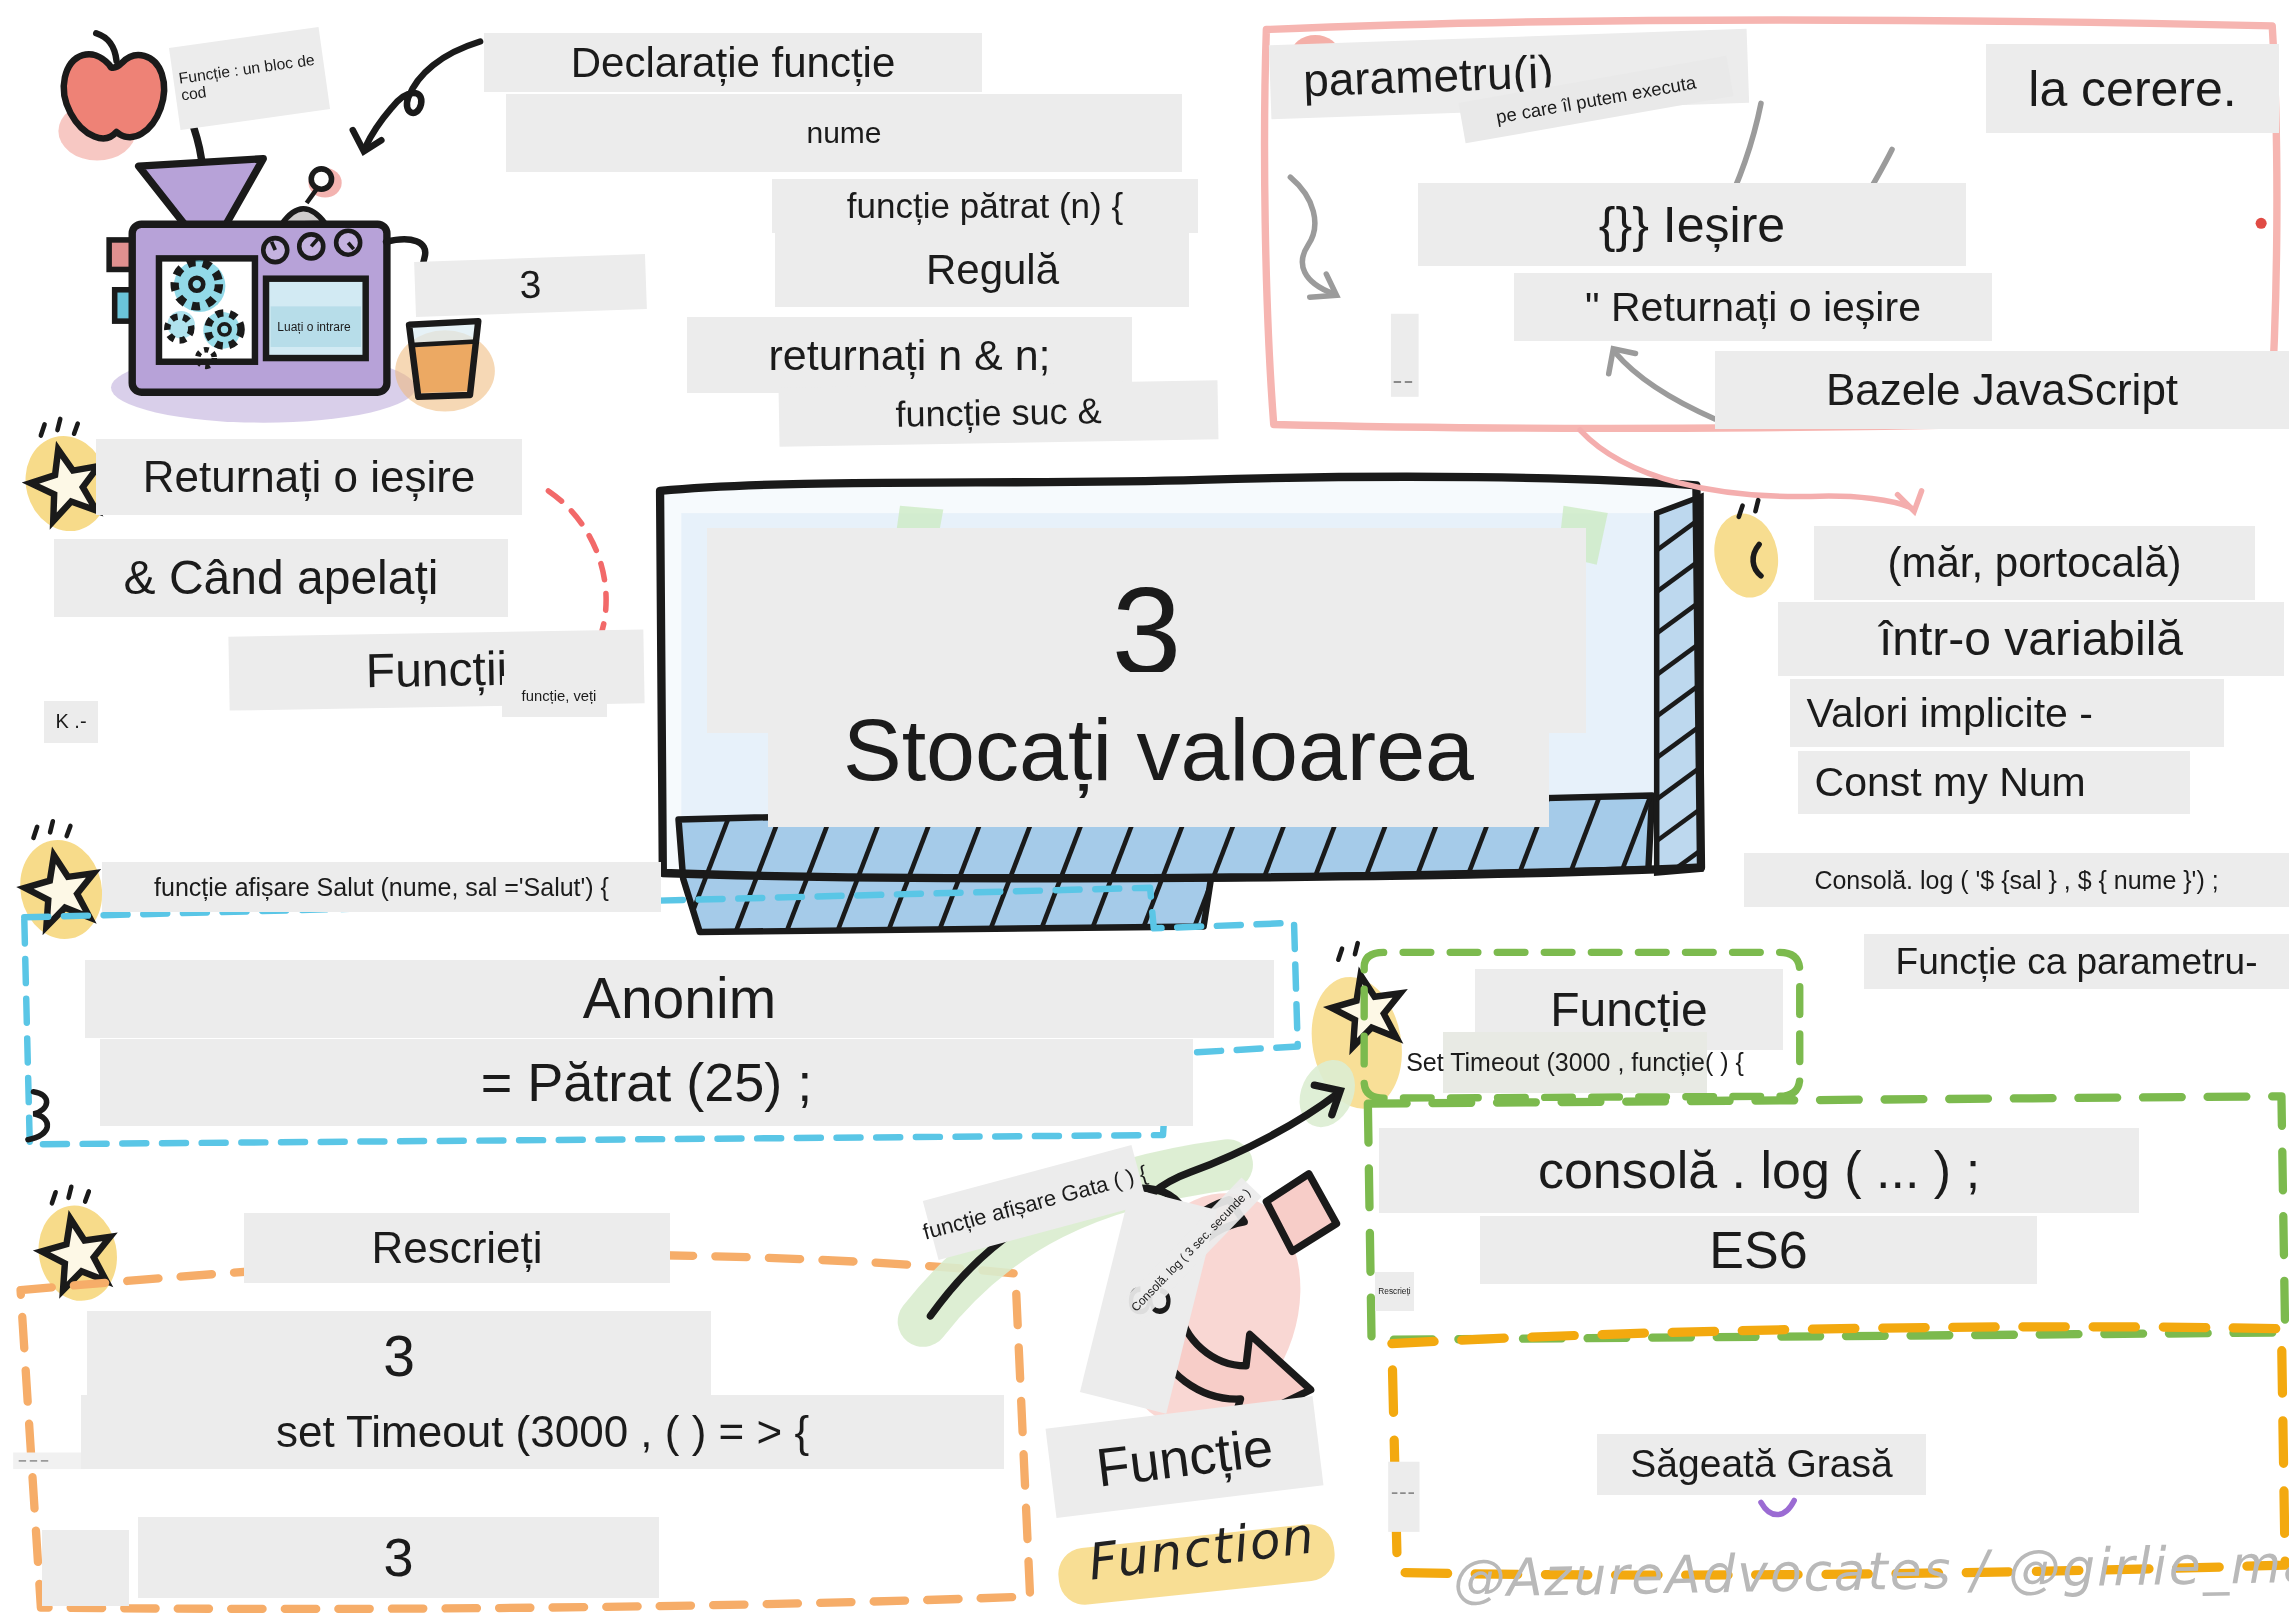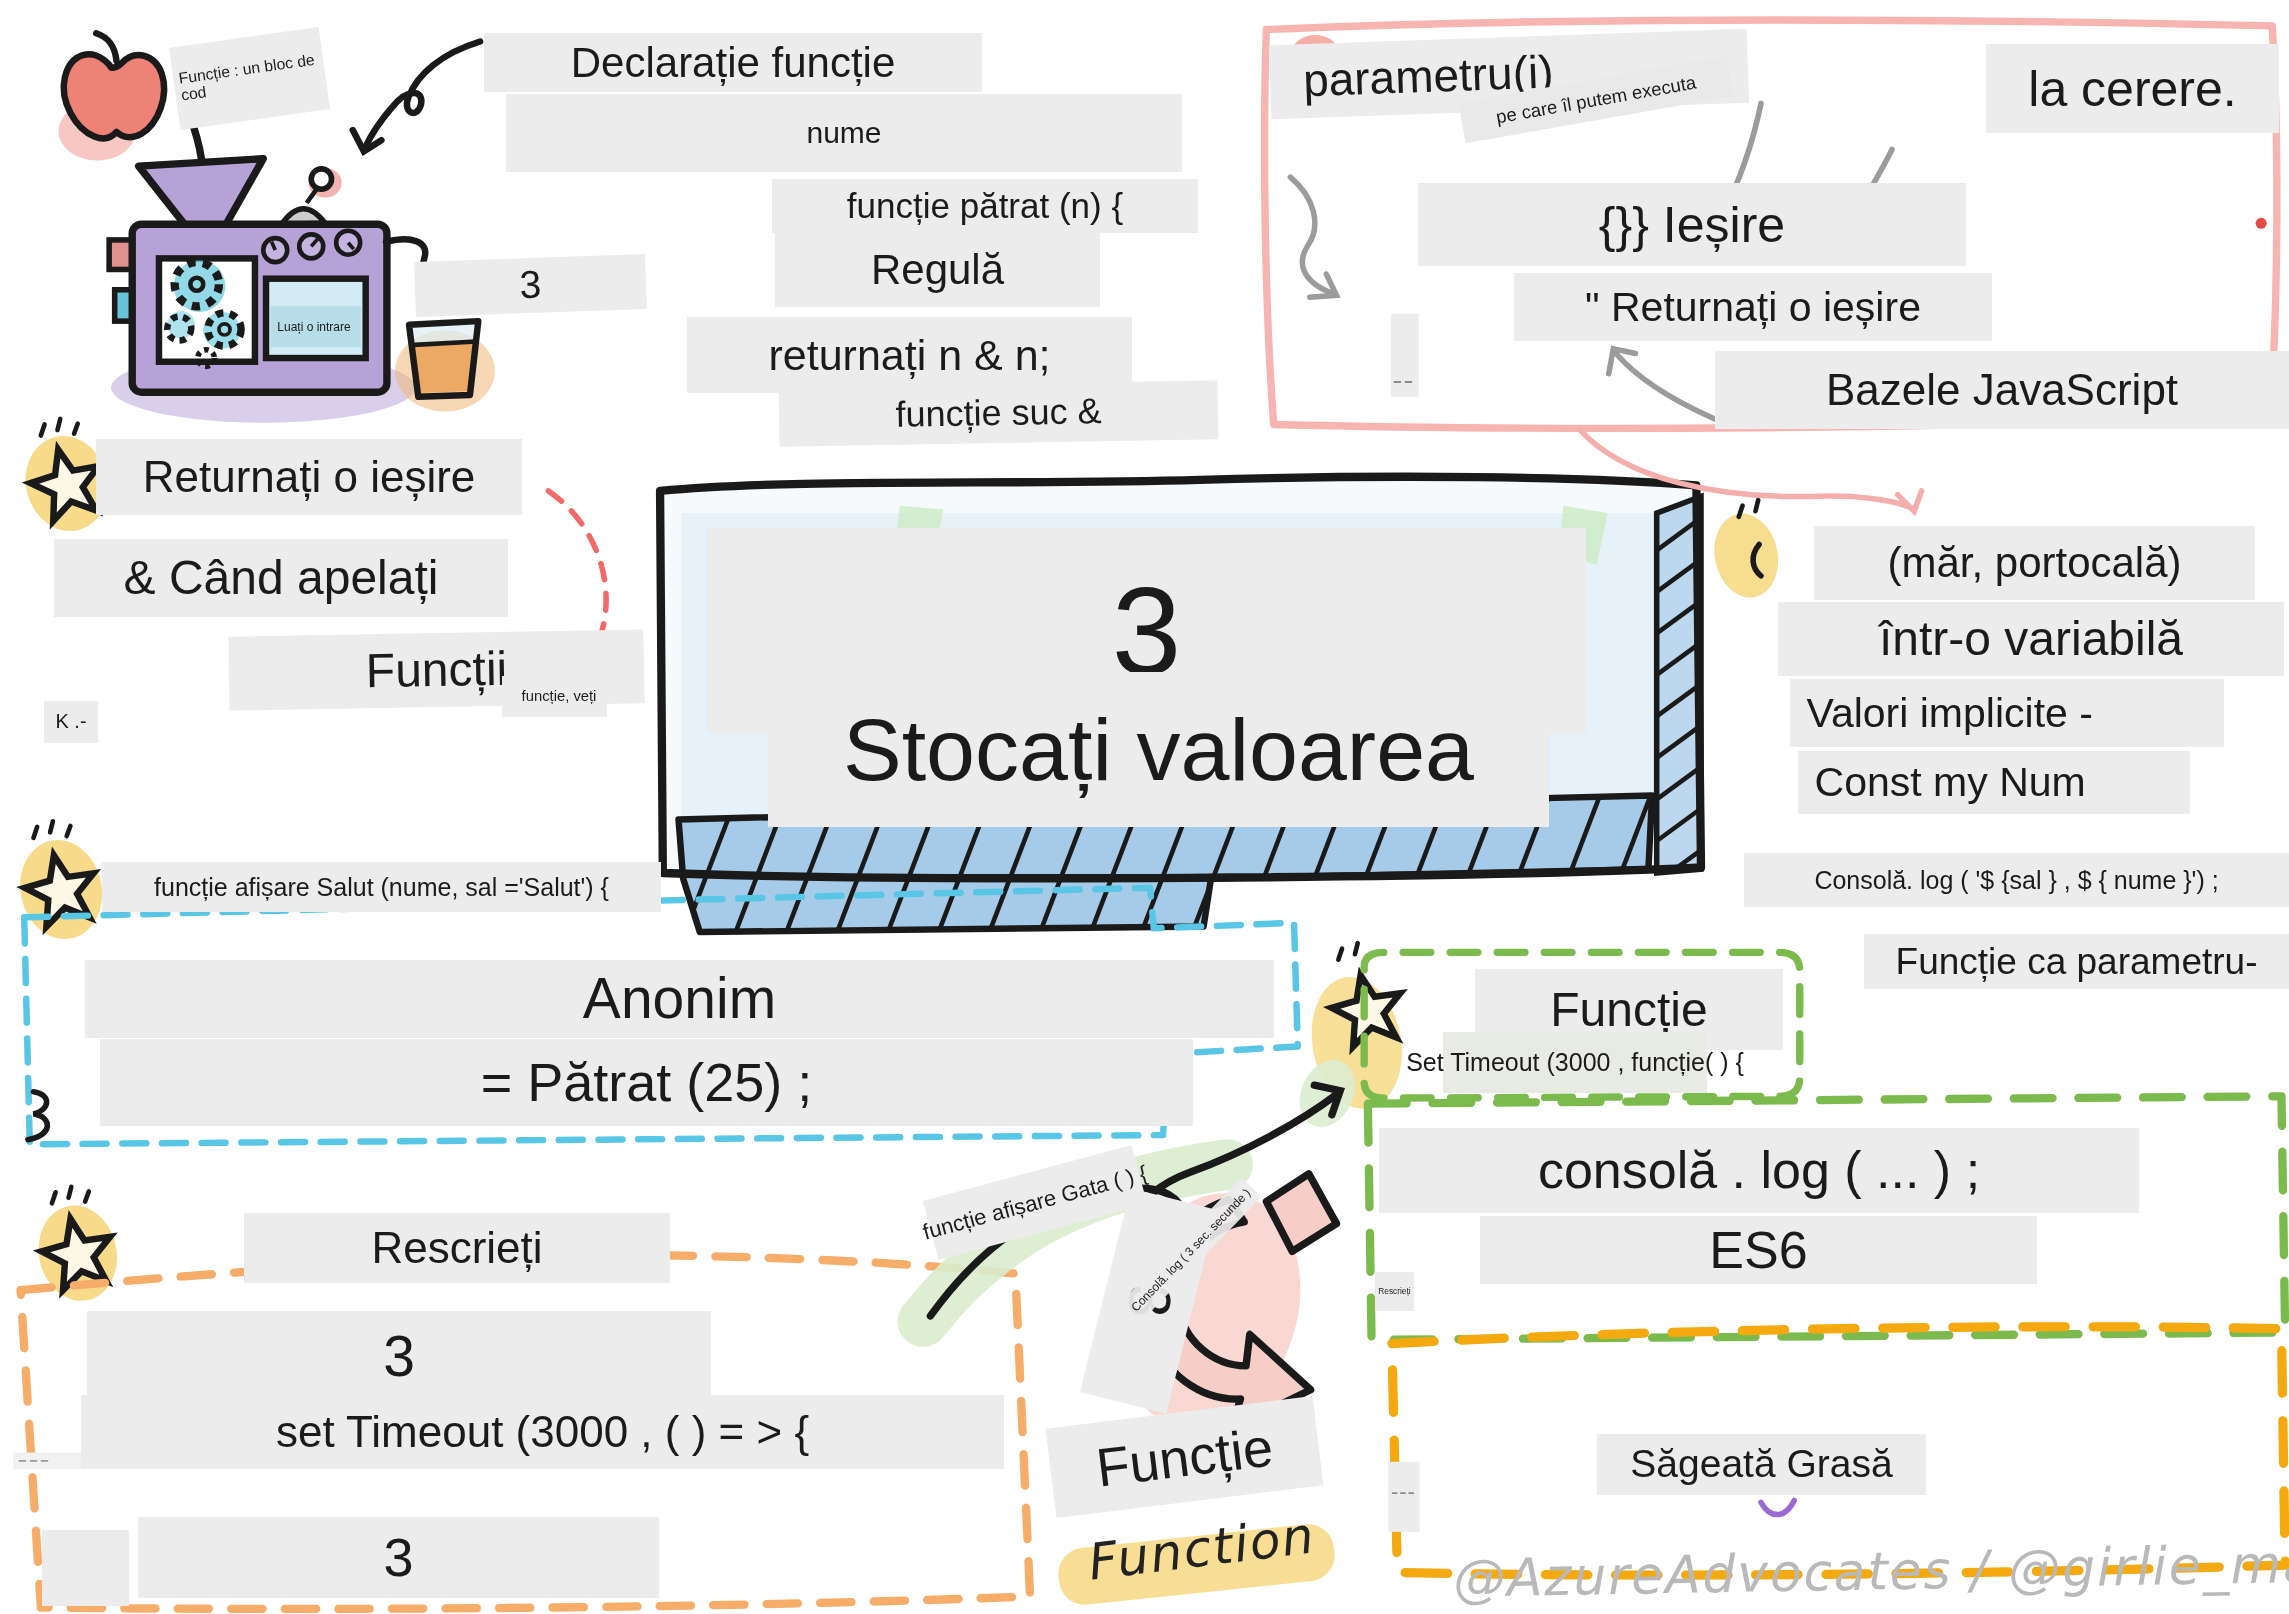--- a/index.html
+++ b/index.html
@@ -208,21 +208,21 @@
 </svg>
 
   <div class="lbl wrap" style="left:174px;top:37px;width:140px;height:79px;font-size:15.7px;transform:rotate(-8deg);padding:1.8px 5.5px;">Funcție : un bloc de cod</div>
 
   <div class="lbl c" style="left:484px;top:33px;width:498px;height:59px;font-size:42px;">Declarație funcție</div>
 
   <div class="lbl c" style="left:506px;top:94px;width:676px;height:78px;font-size:30px;">nume</div>
 
   <div class="lbl c" style="left:772px;top:179px;width:426px;height:54px;font-size:35px;">funcție pătrat (n) {</div>
 
-  <div class="lbl c" style="left:775px;top:233px;width:325px;height:74px;font-size:42px;">Regulă</div>
+  <div class="lbl c" style="left:775px;top:233px;width:393px;height:74px;font-size:42px;padding-left:21px;">Regulă</div>
 
   <div class="lbl c" style="left:415px;top:258px;width:231px;height:55px;font-size:39px;transform:rotate(-2deg);">3</div>
 
   <div class="lbl c" style="left:687px;top:317px;width:445px;height:76px;font-size:43px;">returnați n &amp; n;</div>
 
   <div class="lbl c" style="left:779px;top:384px;width:439px;height:59px;font-size:36px;transform:rotate(-1deg);">funcție suc &amp;</div>
 
   <div class="lbl c nobg" style="left:268px;top:310px;width:92px;height:35px;font-size:12px;">Luați o intrare</div>
 
   <div class="lbl" style="left:1270px;top:37px;width:445px;height:74px;font-size:46px;padding-left:33px;transform:rotate(-2deg);">parametru(i)</div>

